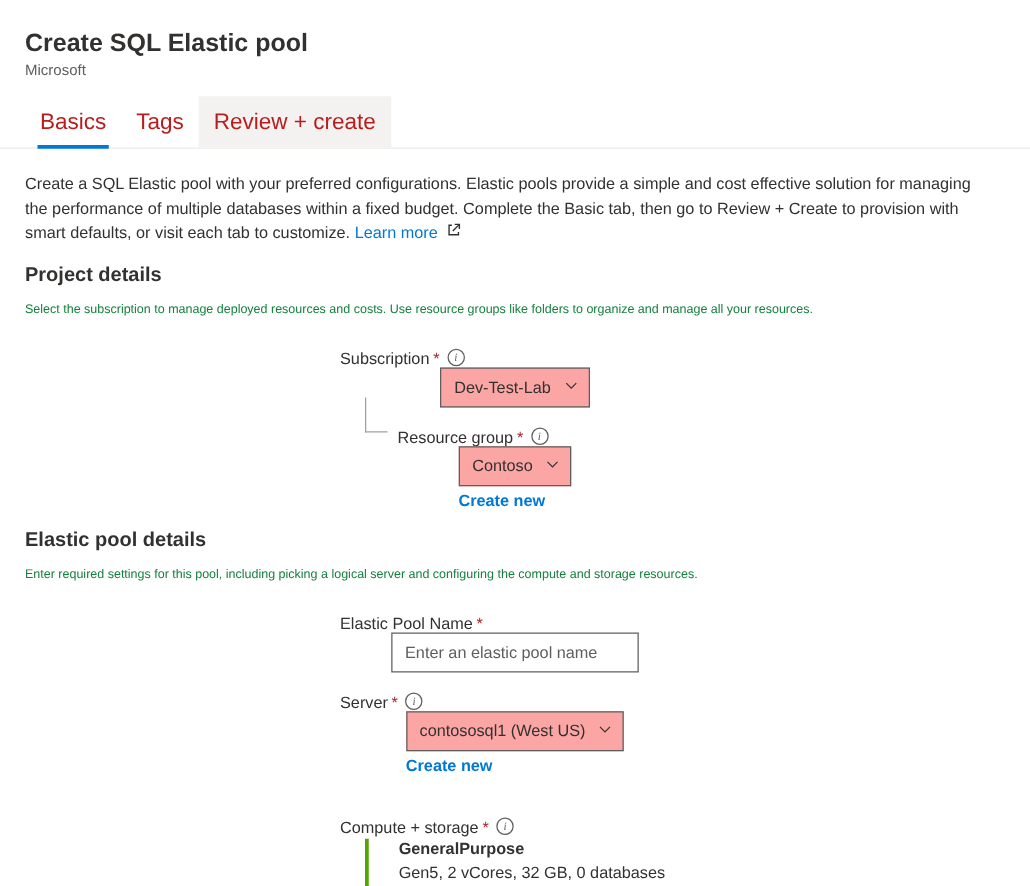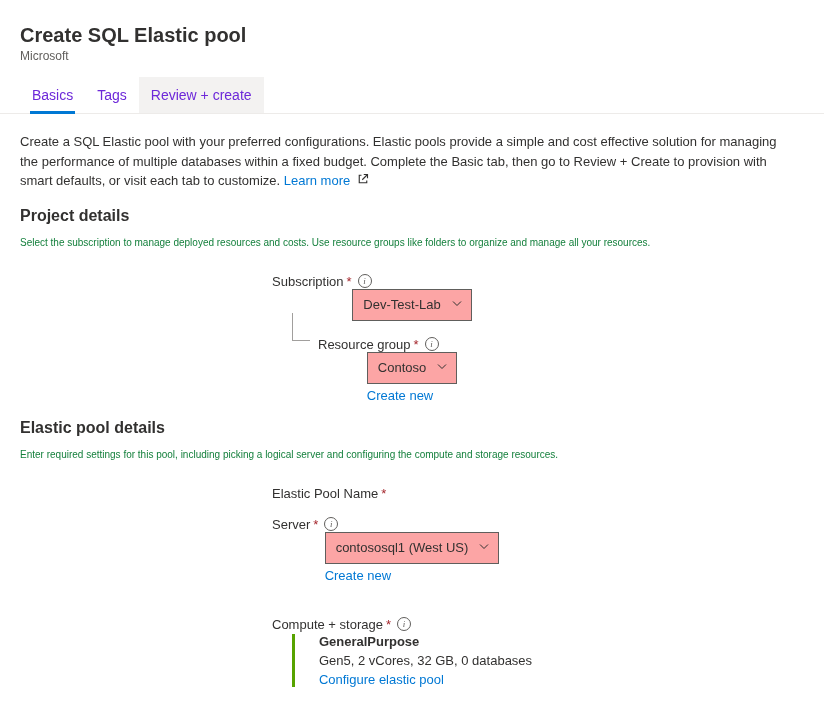--- a/index.html
+++ b/index.html
@@ -28,22 +28,22 @@
       margin-top: 2px;
     }
     .tabs {
       display: flex;
       border-bottom: 1px solid #edebe9;
       padding-left: 20px;
       margin-top: 6px;
     }
     .tab {
       padding: 10px 12px 10px 12px;
-      font-size: 14px;
-      color: #6d28d9;
+      font-size: 18px;
+      color: #b91c1c;
       cursor: pointer;
       position: relative;
     }
     .tab.active {
       font-weight: 400;
     }
     .tab.active::after {
       content: "";
       position: absolute;
       left: 10px;
@@ -175,21 +175,21 @@
     }
     .input::placeholder {
       color: #605e5c;
     }
     .sublink {
       color: #0078d4;
       font-size: 13px;
       margin-top: 4px;
       cursor: pointer;
       display: inline-block;
-      font-weight: 400;
+      font-weight: 700;
     }
     .compute-panel {
       border-left: 3px solid #57a300;
       padding-left: 24px;
       margin-top: 2px;
     }
     .compute-title {
       font-weight: 600;
       font-size: 13px;
       color: #323130;
@@ -276,20 +276,23 @@
   </div>
 
   <div class="section-title">Elastic pool details</div>
   <div class="section-desc">Enter required settings for this pool, including picking a logical server and configuring the compute and storage resources.</div>
 
   <div class="form-row">
     <div class="form-label-col">
       <span>Elastic Pool Name</span>
       <span class="required">*</span>
     </div>
+    <div class="form-control-col">
+      <input class="input" type="text" placeholder="Enter an elastic pool name" style="">
+    </div>
   </div>
 
   <div class="form-row" style="margin-top:10px;">
     <div class="form-label-col">
       <span>Server</span>
       <span class="required">*</span>
       <span class="info-icon">i</span>
     </div>
     <div class="form-control-col">
       <div class="select">

